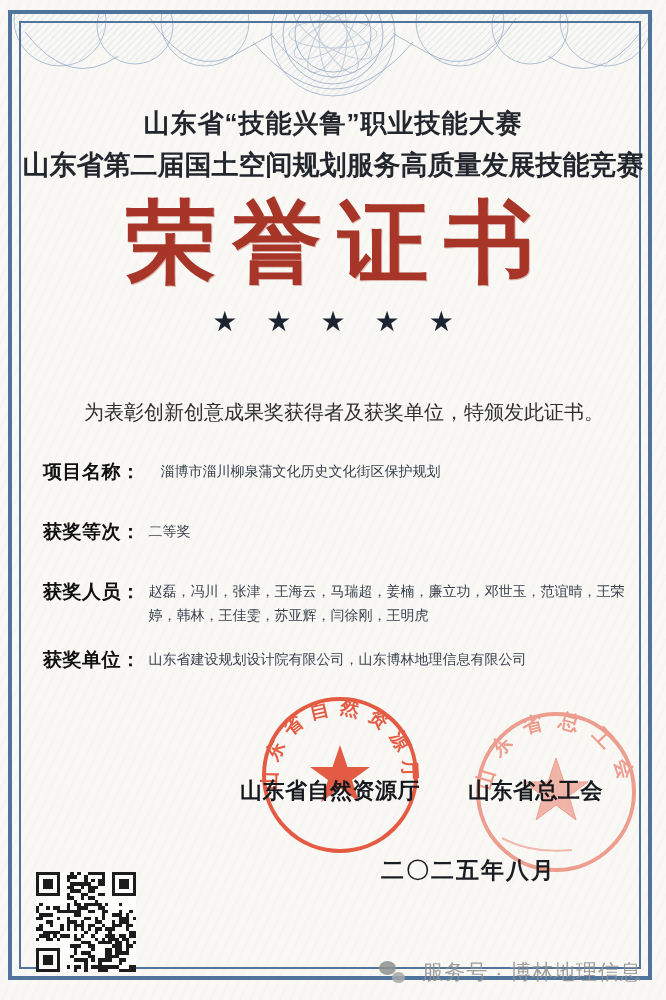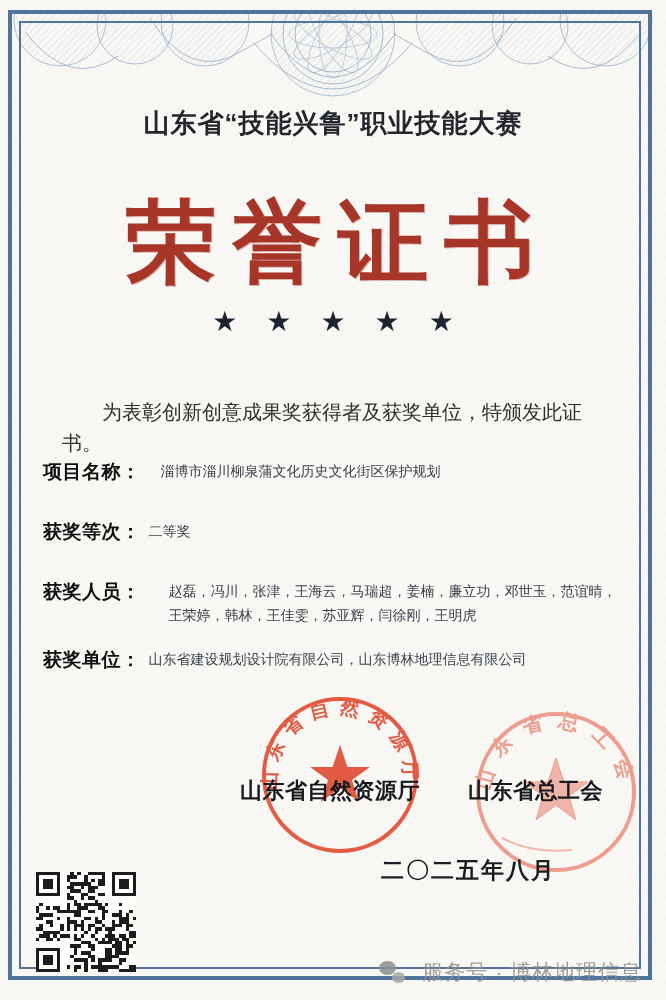--- a/index.html
+++ b/index.html
@@ -16,24 +16,24 @@
   .hdr{position:absolute;left:0;width:666px;text-align:center;font-weight:700;
        color:#23272d;z-index:4;}
   .hdr1{top:106px;font-size:26px;letter-spacing:1px;}
   .hdr2{top:147px;font-size:27px;}
   .big-title{position:absolute;top:182px;left:0;width:660px;text-align:center;
        font-family:"DejaVu Serif",serif;font-weight:700;font-size:90px;color:#a73528;
        letter-spacing:16px;text-indent:16px;z-index:4;
        text-shadow:1px 1px 0 rgba(167,53,40,.35);}
   .stars{position:absolute;top:305px;left:0;width:666px;display:flex;justify-content:center;
        gap:29px;font-size:28px;color:#1c2431;z-index:4;}
-  .citation{position:absolute;top:397px;left:62px;right:55px;font-family:"DejaVu Serif",serif;
+  .citation{position:absolute;top:397px;left:44px;right:55px;font-family:"DejaVu Serif",serif;
        font-size:20px;line-height:1.55;color:#2f2f2f;text-indent:2em;z-index:4;}
   .field{position:absolute;left:43px;right:38px;display:flex;align-items:flex-start;z-index:4;}
-  .f1{top:459px;gap:12px;} .f2{top:519px;} .f3{top:579px;gap:20px;} .f4{top:647px;}
+  .f1{top:459px;gap:12px;} .f2{top:519px;} .f3{top:579px;} .f4{top:647px;}
   .field .lbl{font-size:19px;font-weight:700;color:#0f0f0f;white-space:nowrap;
        letter-spacing:.5px;}
   .field .val{font-family:"DejaVu Serif",serif;font-size:14px;color:#39414d;
        line-height:1.7;margin-left:8px;margin-top:1px;}
   .org{position:absolute;font-size:22px;font-weight:700;color:#16191e;z-index:5;
        letter-spacing:.5px;}
   .org1{left:240px;top:776px;} .org2{left:468px;top:776px;}
   .date{position:absolute;left:360px;top:855px;font-size:23px;font-weight:700;
        color:#1a1d22;letter-spacing:2px;z-index:5;margin-left:21px;}
   .seal{position:absolute;z-index:4;pointer-events:none;}
@@ -89,20 +89,21 @@
         <ellipse cx="333" cy="22" rx="14" ry="44" transform="rotate(120 333 22)"></ellipse>
         <ellipse cx="333" cy="22" rx="14" ry="44" transform="rotate(150 333 22)"></ellipse>
       </g>
     </svg>
   </div>
 
   <div class="border-outer"></div>
   <div class="border-inner"></div>
 
   <div class="hdr hdr1">山东省“技能兴鲁”职业技能大赛</div>
+  <div class="hdr hdr2">山东省第二届国土空间规划服务高质量发展技能竞赛</div>
 
   <div class="big-title">荣誉证书</div>
 
   <div class="stars">
     <span>★</span>
     <span>★</span>
     <span>★</span>
     <span>★</span>
     <span>★</span>
   </div>

